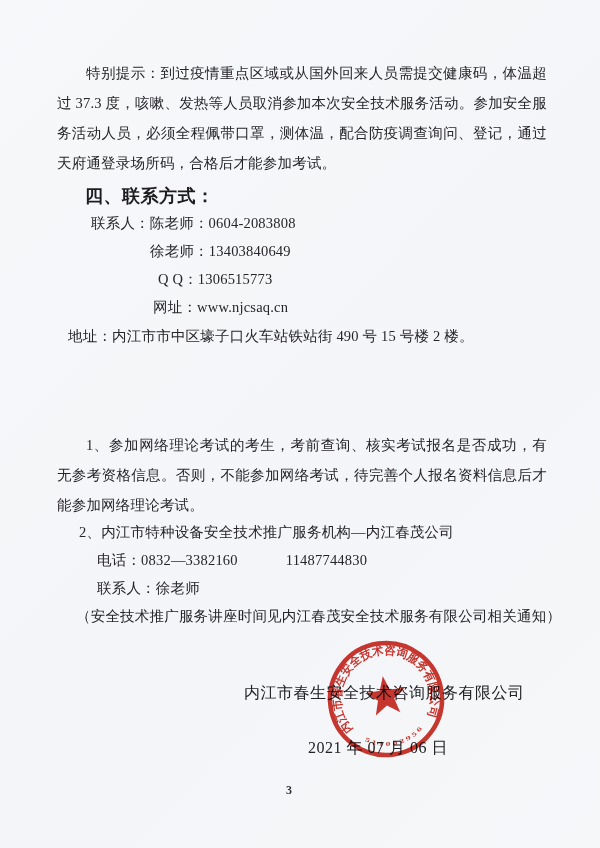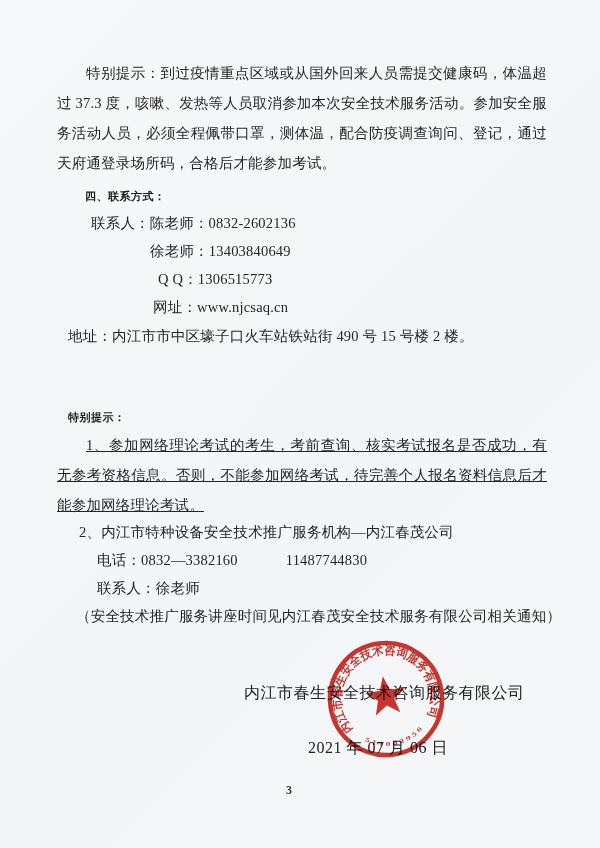--- a/index.html
+++ b/index.html
@@ -23,21 +23,21 @@
     color:#26262a;
   }
   .para{
     width:490px;
     text-align:justify;
     text-justify:inter-ideograph;
   }
   .indent{text-indent:29px;}
   .bold-head{
     font-weight:700;
-    font-size:11px;
+    font-size:18px;
     letter-spacing:0.5px;
     color:#1d1d20;
   }
   .sig{
     font-size:16px;
     letter-spacing:0.5px;
     color:#222226;
   }
   .page-num{
     font-size:12px;
@@ -56,33 +56,32 @@
 </style>
 </head>
 <body>
 
 <div class="page">
 
   <div class="abs body-text para indent" style="left:57px;top:58px;">特别提示：到过疫情重点区域或从国外回来人员需提交健康码，体温超过 37.3 度，咳嗽、发热等人员取消参加本次安全技术服务活动。参加安全服务活动人员，必须全程佩带口罩，测体温，配合防疫调查询问、登记，通过天府通登录场所码，合格后才能参加考试。</div>
 
   <div class="abs body-text bold-head" style="left:85px;top:181px;">四、联系方式：</div>
 
-  <div class="abs body-text" style="left:91px;top:208px;">联系人：陈老师：0832-2602136</div>
+  <div class="abs body-text" style="left:91px;top:208px;">联系人：陈老师：0604-2083808</div>
 
   <div class="abs body-text" style="left:150px;top:236px;">徐老师：13403840649</div>
 
   <div class="abs body-text" style="left:158px;top:264px;">Q Q：1306515773</div>
 
   <div class="abs body-text" style="left:153px;top:292px;">网址：www.njcsaq.cn</div>
 
   <div class="abs body-text" style="left:68px;top:321px;">地址：内江市市中区壕子口火车站铁站街 490 号 15 号楼 2 楼。</div>
 
-  <div class="abs body-text bold-head" style="left:68px;top:402px;">特别提示：</div>
 
-  <div class="abs body-text para indent" style="left:57px;top:430px;text-decoration:underline;">1、参加网络理论考试的考生，考前查询、核实考试报名是否成功，有无参考资格信息。否则，不能参加网络考试，待完善个人报名资料信息后才能参加网络理论考试。</div>
+  <div class="abs body-text para indent" style="left:57px;top:430px;">1、参加网络理论考试的考生，考前查询、核实考试报名是否成功，有无参考资格信息。否则，不能参加网络考试，待完善个人报名资料信息后才能参加网络理论考试。</div>
 
   <div class="abs body-text" style="left:79px;top:517px;">2、内江市特种设备安全技术推广服务机构—内江春茂公司</div>
 
   <div class="abs body-text" style="left:97px;top:545px;">
     <span>电话：0832—3382160</span><span style="margin-left:48px;">11487744830</span>
   </div>
 
   <div class="abs body-text" style="left:76px;top:601px;">（安全技术推广服务讲座时间见内江春茂安全技术服务有限公司相关通知）</div>
 
   <div class="abs body-text" style="left:97px;top:573px;">联系人：徐老师</div>

